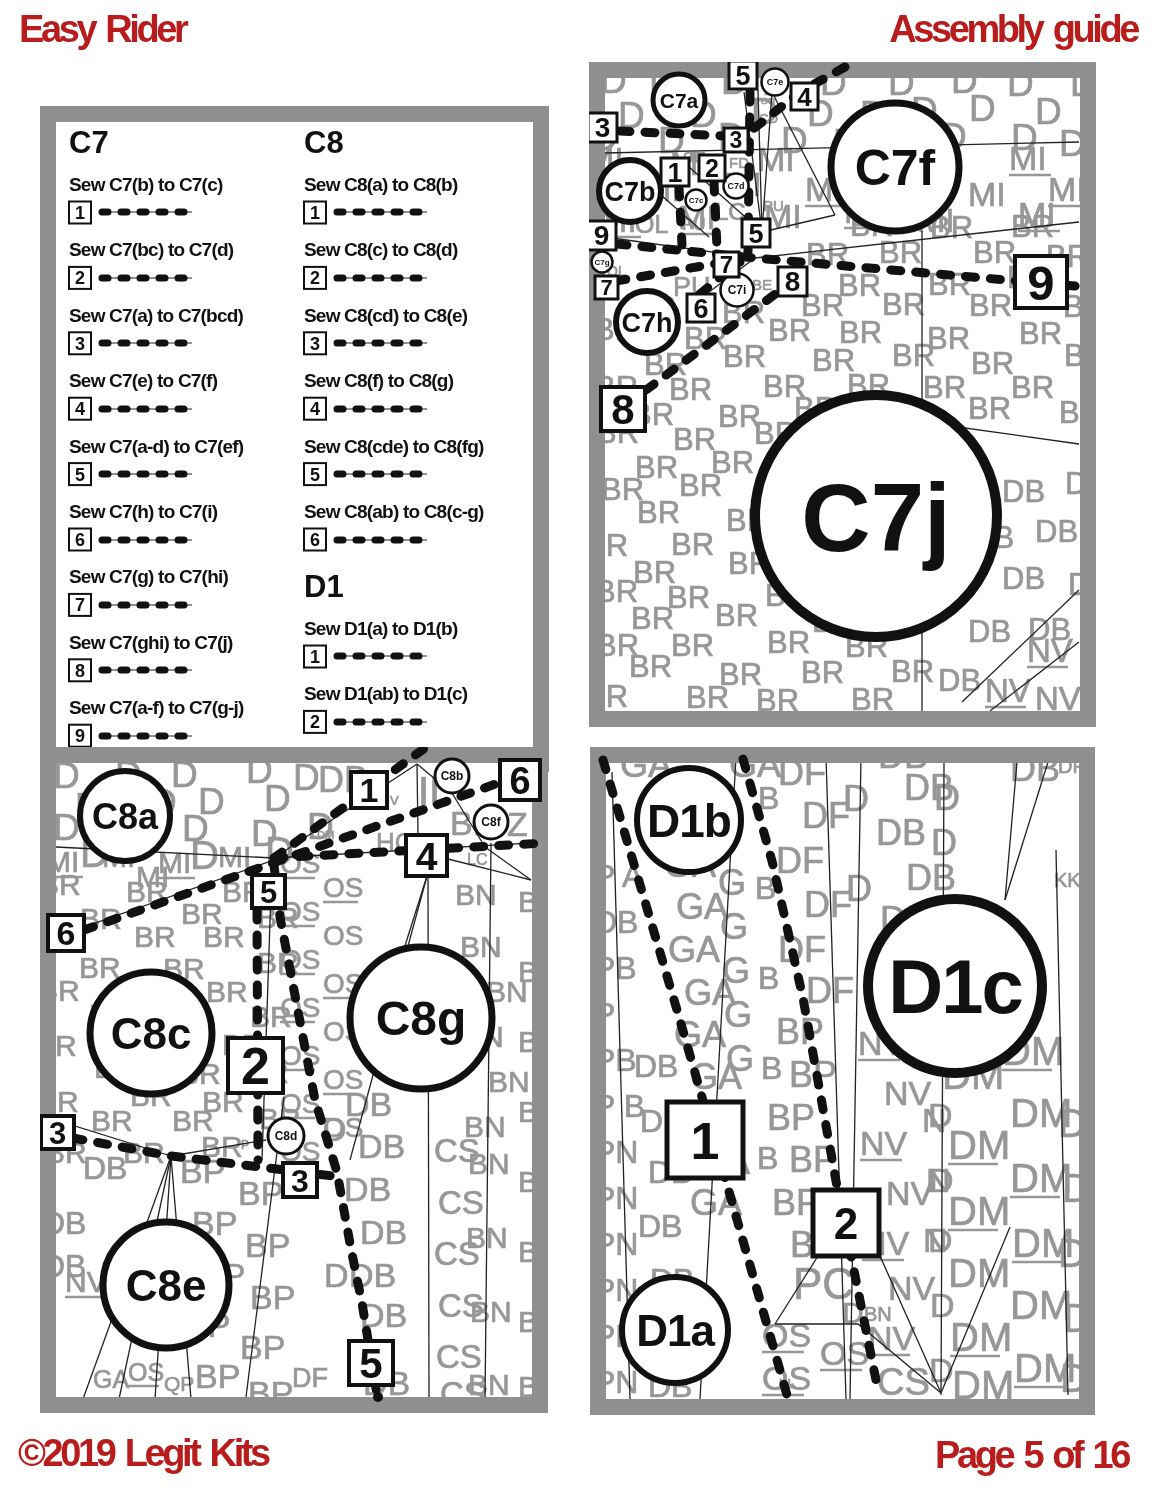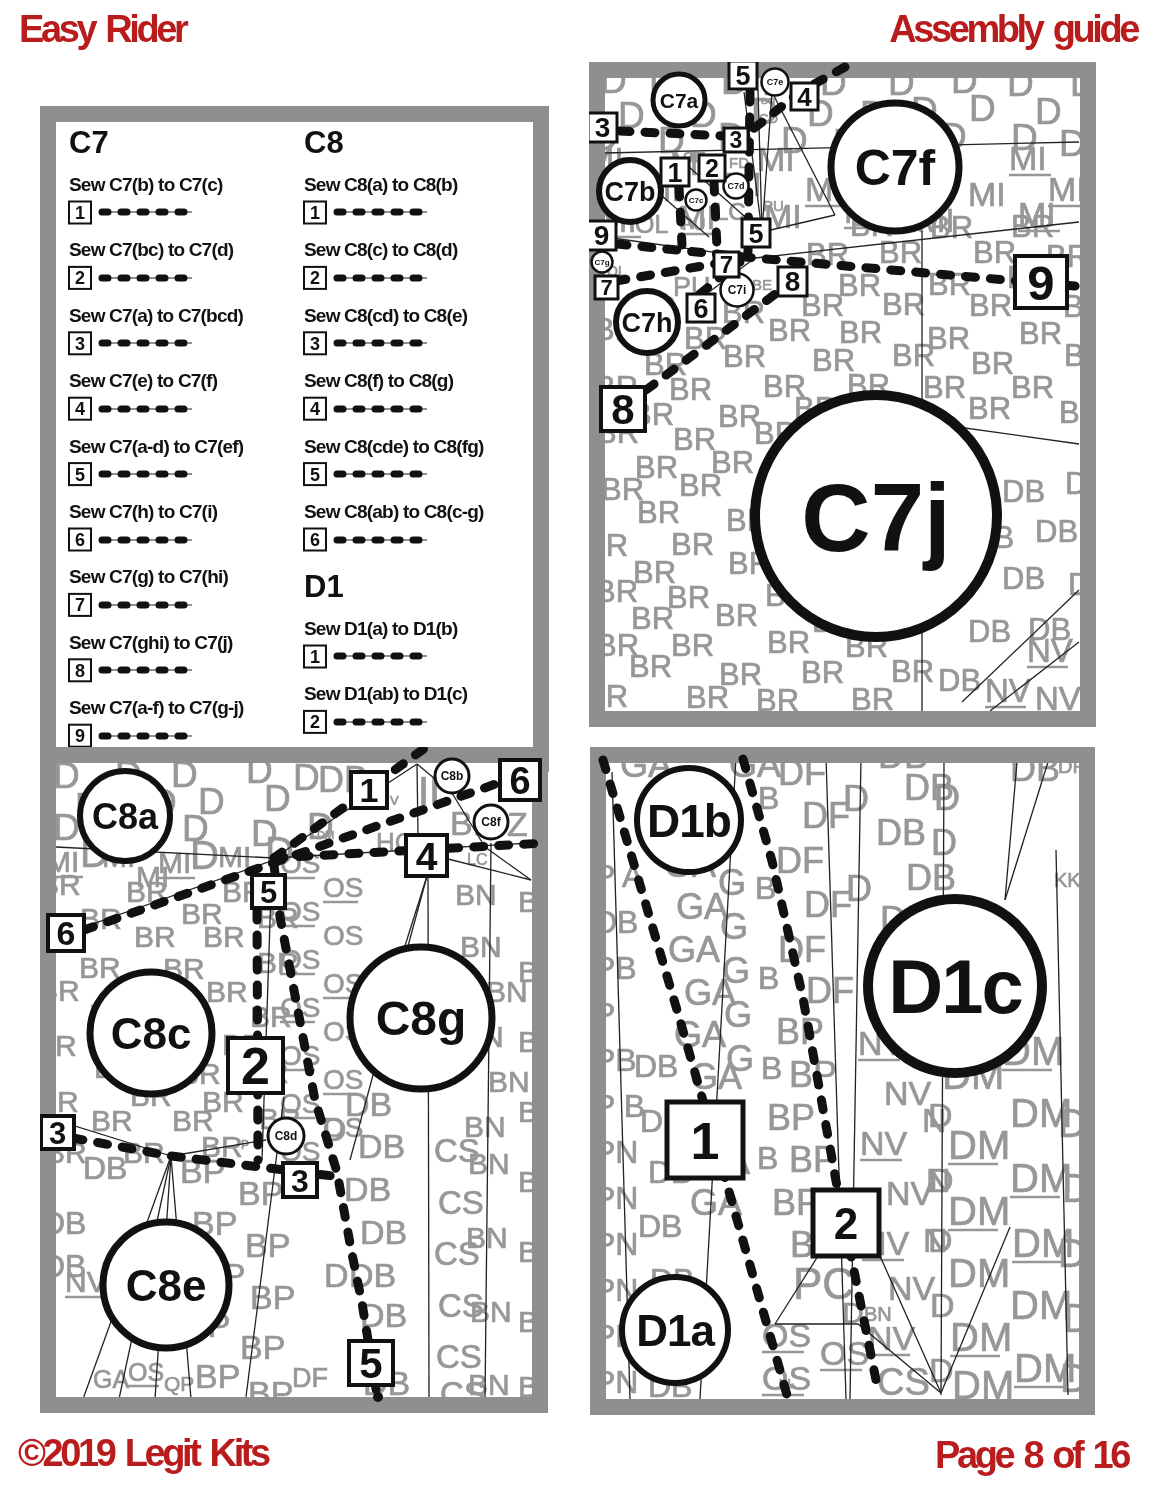--- a/index.html
+++ b/index.html
@@ -905,12 +905,12 @@
 
 <rect x="77" y="355" width="76" height="76" fill="#fff" stroke="#111111" stroke-width="5"></rect>
       <text x="115.0" y="411.7" font-size="52" font-weight="bold" fill="#111111" text-anchor="middle">1</text>
 
 <rect x="223" y="443" width="66" height="66" fill="#fff" stroke="#111111" stroke-width="5"></rect>
       <text x="256.0" y="491.8" font-size="44" font-weight="bold" fill="#111111" text-anchor="middle">2</text>
 </svg></div>
 
 <div class="hdr" style="left:18px;top:1432px;">©2019 Legit Kits</div>
 
-<div class="hdr" style="right:26px;top:1434px;">Page 8 of 16</div>
+<div class="hdr" style="right:26px;top:1434px;">Page 5 of 16</div>
 </body></html>

